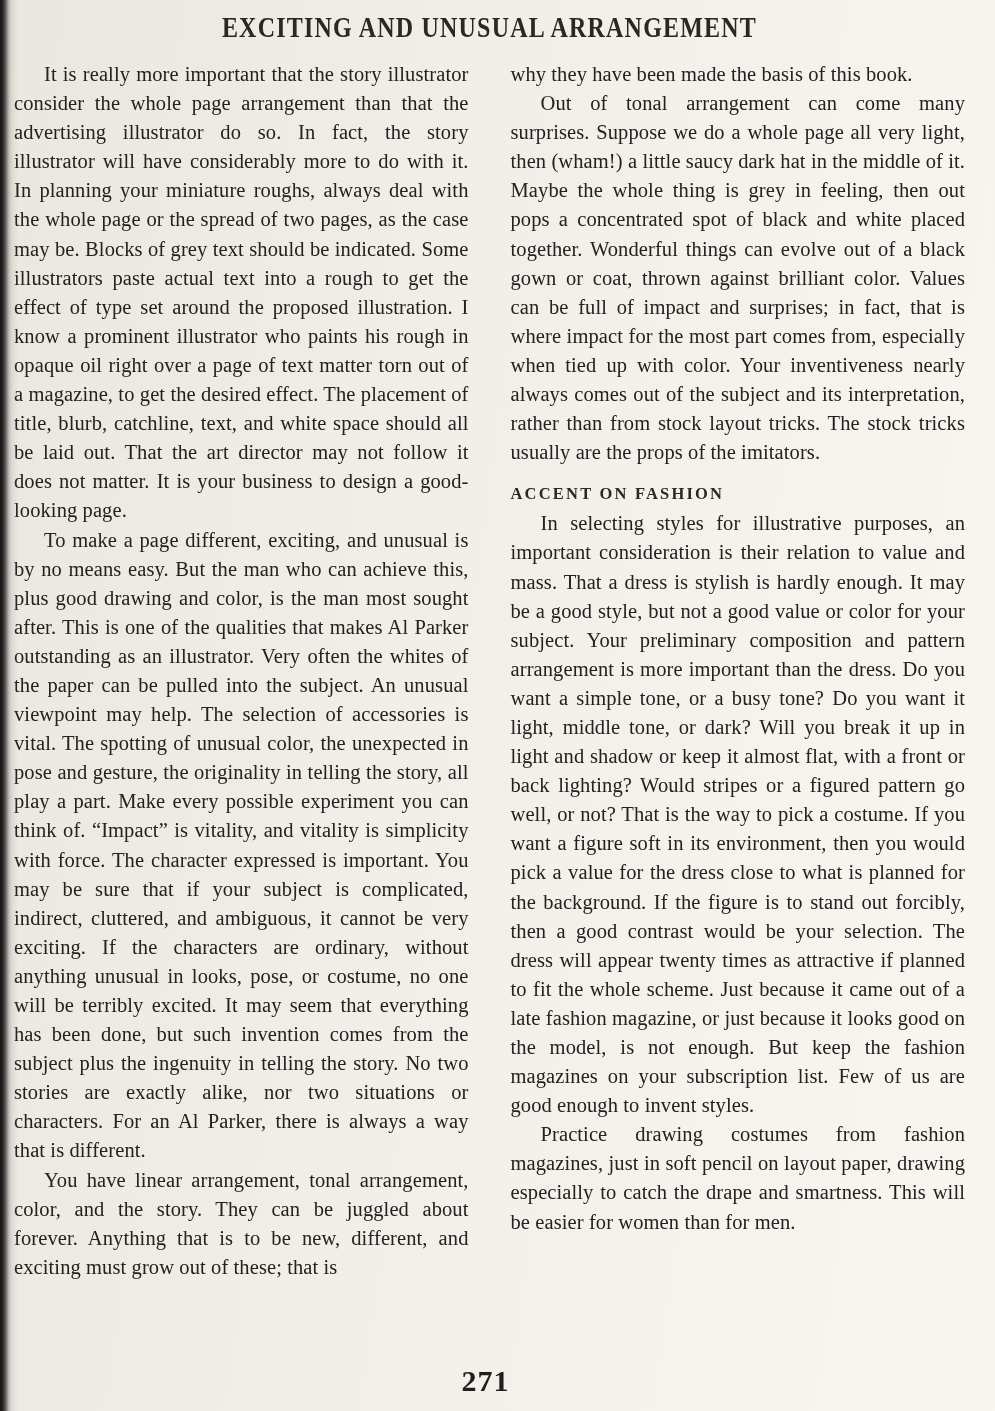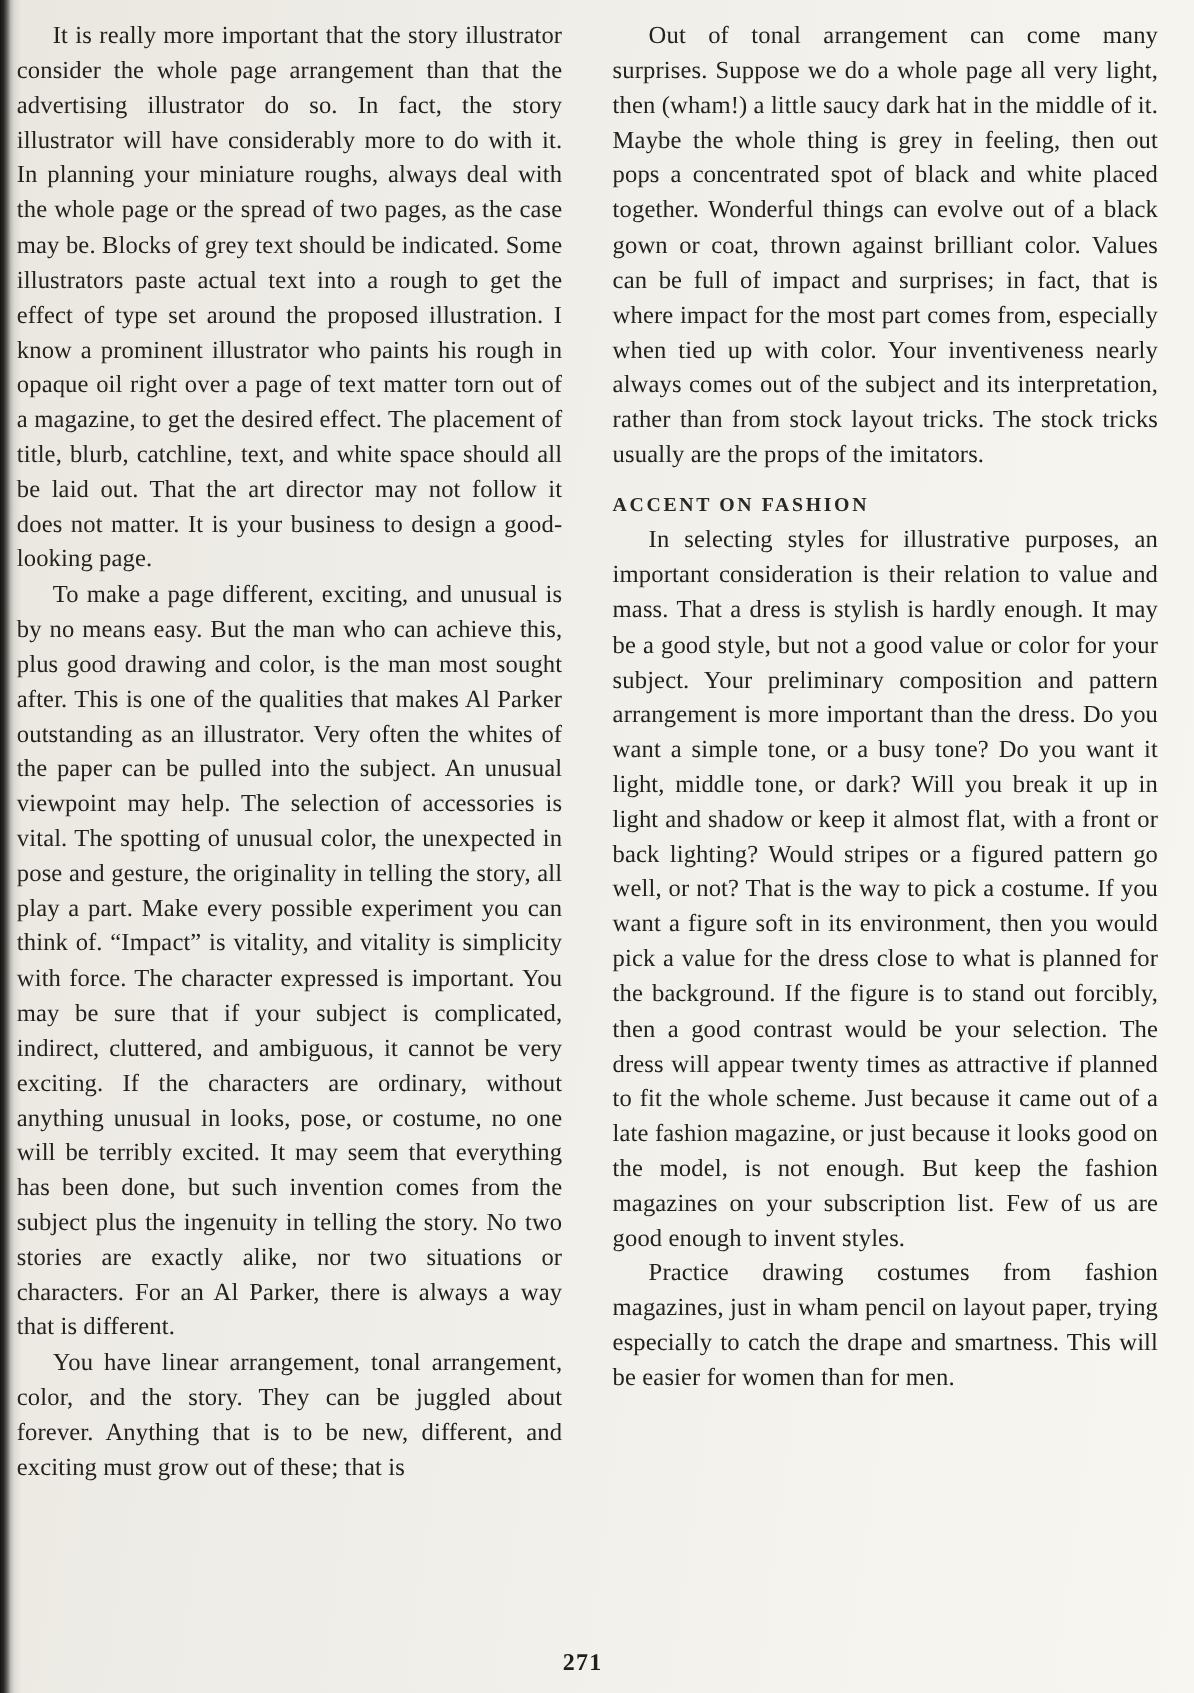--- a/index.html
+++ b/index.html
@@ -64,46 +64,48 @@
     font-weight: bold;
     letter-spacing: 2.2px;
     color: #2b2723;
   }
   .page-number {
     position: absolute;
     bottom: 13px;
     left: 0;
     right: 24px;
     text-align: center;
-    font-size: 20px;
+    font-size: 30px;
     font-weight: bold;
     letter-spacing: 1px;
     color: #211e1b;
   }
 </style>
 </head>
 <body>
 
 <div class="page">
 
   <div class="binding-shadow"></div>
 
+  <h1 class="page-title"><span class="squeeze">EXCITING AND UNUSUAL ARRANGEMENT</span></h1>
 
   <div class="columns">
 
     <div class="col">
       <p class="para indent">It is really more important that the story illustrator consider the whole page arrangement than that the advertising illustrator do so. In fact, the story illustrator will have considerably more to do with it. In planning your miniature roughs, always deal with the whole page or the spread of two pages, as the case may be. Blocks of grey text should be indicated. Some illustrators paste actual text into a rough to get the effect of type set around the proposed illustration. I know a prominent illustrator who paints his rough in opaque oil right over a page of text matter torn out of a magazine, to get the desired effect. The placement of title, blurb, catchline, text, and white space should all be laid out. That the art director may not follow it does not matter. It is your business to design a good-looking page.</p>
       <p class="para indent">To make a page different, exciting, and unusual is by no means easy. But the man who can achieve this, plus good drawing and color, is the man most sought after. This is one of the qualities that makes Al Parker outstanding as an illustrator. Very often the whites of the paper can be pulled into the subject. An unusual viewpoint may help. The selection of accessories is vital. The spotting of unusual color, the unexpected in pose and gesture, the originality in telling the story, all play a part. Make every possible experiment you can think of. “Impact” is vitality, and vitality is simplicity with force. The character expressed is important. You may be sure that if your subject is complicated, indirect, cluttered, and ambiguous, it cannot be very exciting. If the characters are ordinary, without anything unusual in looks, pose, or costume, no one will be terribly excited. It may seem that everything has been done, but such invention comes from the subject plus the ingenuity in telling the story. No two stories are exactly alike, nor two situations or characters. For an Al Parker, there is always a way that is different.</p>
       <p class="para indent">You have linear arrangement, tonal arrangement, color, and the story. They can be juggled about forever. Anything that is to be new, different, and exciting must grow out of these; that is</p>
     </div>
 
     <div class="col">
+      <p class="para continuation">why they have been made the basis of this book.</p>
       <p class="para indent">Out of tonal arrangement can come many surprises. Suppose we do a whole page all very light, then (wham!) a little saucy dark hat in the middle of it. Maybe the whole thing is grey in feeling, then out pops a concentrated spot of black and white placed together. Wonderful things can evolve out of a black gown or coat, thrown against brilliant color. Values can be full of impact and surprises; in fact, that is where impact for the most part comes from, especially when tied up with color. Your inventiveness nearly always comes out of the subject and its interpretation, rather than from stock layout tricks. The stock tricks usually are the props of the imitators.</p>
       <h2 class="subheading">ACCENT ON FASHION</h2>
       <p class="para indent">In selecting styles for illustrative purposes, an important consideration is their relation to value and mass. That a dress is stylish is hardly enough. It may be a good style, but not a good value or color for your subject. Your preliminary composition and pattern arrangement is more important than the dress. Do you want a simple tone, or a busy tone? Do you want it light, middle tone, or dark? Will you break it up in light and shadow or keep it almost flat, with a front or back lighting? Would stripes or a figured pattern go well, or not? That is the way to pick a costume. If you want a figure soft in its environment, then you would pick a value for the dress close to what is planned for the background. If the figure is to stand out forcibly, then a good contrast would be your selection. The dress will appear twenty times as attractive if planned to fit the whole scheme. Just because it came out of a late fashion magazine, or just because it looks good on the model, is not enough. But keep the fashion magazines on your subscription list. Few of us are good enough to invent styles.</p>
-      <p class="para indent">Practice drawing costumes from fashion magazines, just in wham pencil on layout paper, trying especially to catch the drape and smartness. This will be easier for women than for men.</p>
+      <p class="para indent">Practice drawing costumes from fashion magazines, just in soft pencil on layout paper, drawing especially to catch the drape and smartness. This will be easier for women than for men.</p>
     </div>
 
   </div>
 
   <div class="page-number">271</div>
 
 </div>
 
 </body></html>

